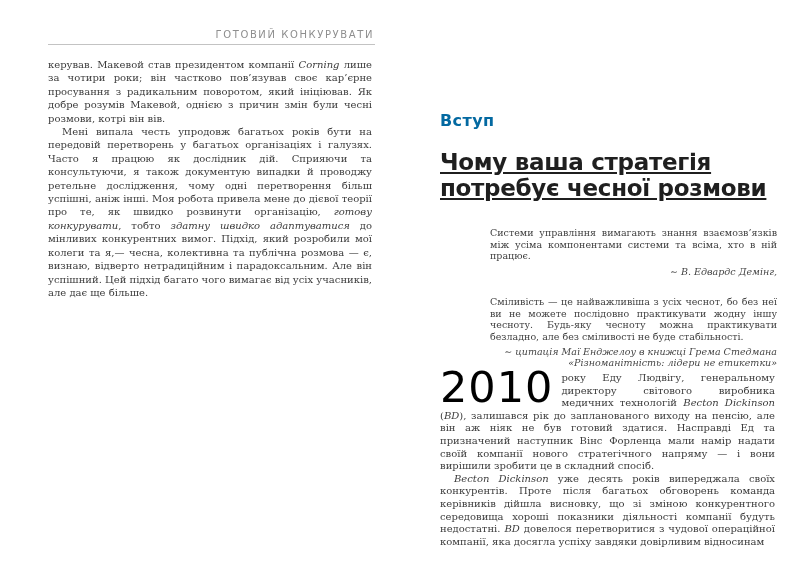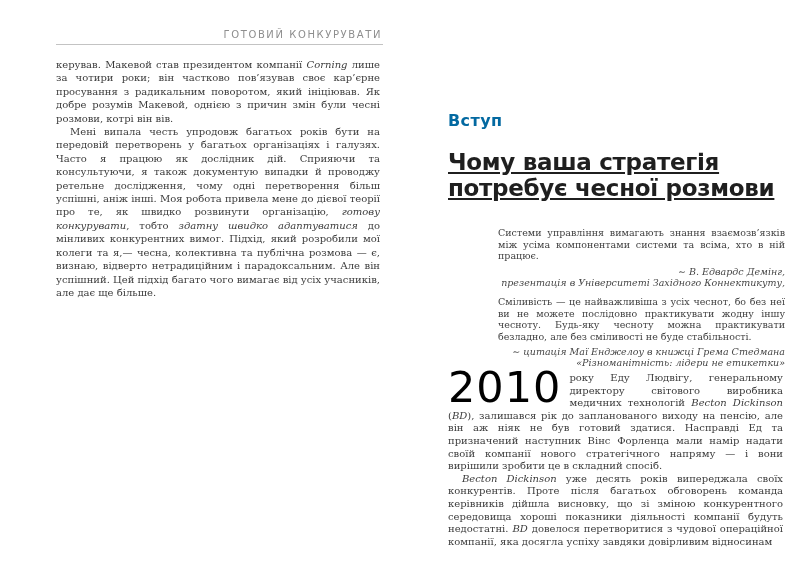--- a/index.html
+++ b/index.html
@@ -5,21 +5,21 @@
   html, body { margin: 0; padding: 0; }
   body {
     width: 800px; height: 570px;
     background: #ffffff;
     position: relative;
     overflow: hidden;
     font-family: "DejaVu Serif", "Liberation Serif", serif;
     color: #3b3b3b;
     -webkit-font-smoothing: antialiased;
   }
-  .spread { position: absolute; inset: 0; background: #ffffff; margin-left: 8px; }
+  .spread { position: absolute; inset: 0; background: #ffffff; }
 
   
   .lp-header {
     position: absolute; left: 48px; top: 29px; width: 326px;
     text-align: right;
     font-family: "DejaVu Sans", "Liberation Sans", sans-serif;
     font-size: 10px; letter-spacing: 1.6px;
     color: #8e8e8e;
   }
   .lp-rule {
@@ -104,21 +104,20 @@
 
   <div class="rp-title">
     <div>Чому ваша стратегія</div>
     <div>потребує чесної розмови</div>
   </div>
 
   <div class="epigraph epigraph-1">
     <div>Системи управління вимагають знання взаємозв’язків між усіма компонентами системи та всіма, хто в ній працює.</div>
     <div class="epigraph-attr">
       <div>∼ В. Едвардс Демінг,</div>
-      <div>презентація в Університеті Західного Коннектикуту,</div>
     </div>
   </div>
 
   <div class="epigraph epigraph-2">
     <div>Сміливість — це найважливіша з усіх чеснот, бо без неї ви не можете послідовно практикувати жодну іншу чесноту. Будь-яку чесноту можна практикувати безладно, але без сміливості не буде стабільності.</div>
     <div class="epigraph-attr">
       <div>∼ цитація Маї Енджелоу в книжці Грема Стедмана</div>
       <div>«Різноманітність: лідери не етикетки»</div>
     </div>
   </div>

